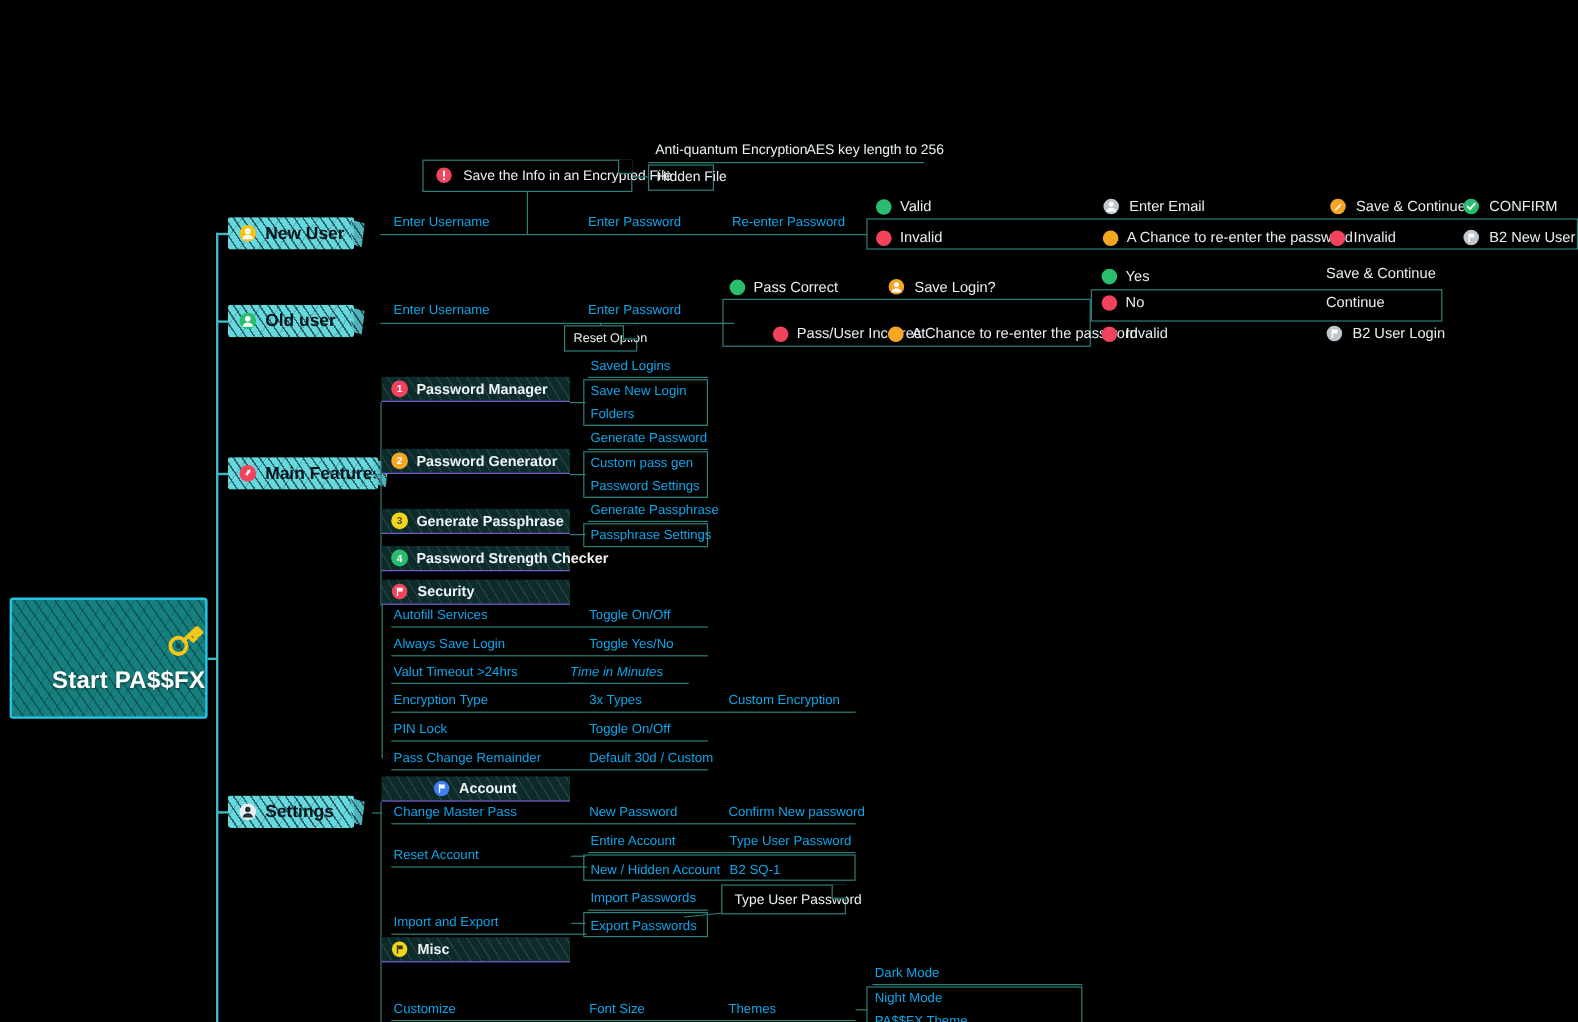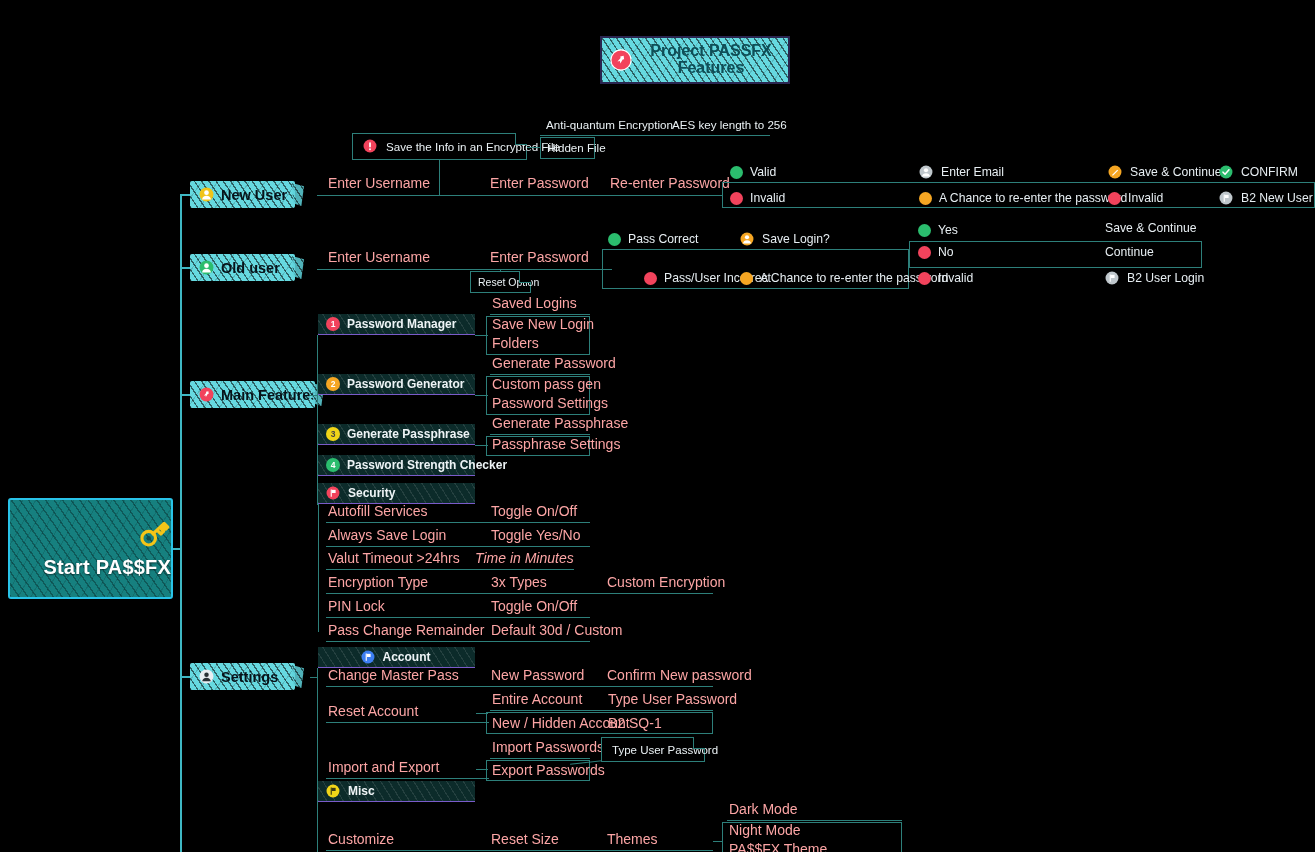--- a/index.html
+++ b/index.html
@@ -68,21 +68,21 @@
     background:
       repeating-linear-gradient(58deg,
         rgba(255,255,255,.10) 0px,rgba(255,255,255,.10) 1.1px,
         rgba(255,255,255,0) 1.1px,rgba(255,255,255,0) 7px),
       #0c2b2a;
     border-bottom:1.5px solid #7a5bc9;
   }
 
   
   .row{
-    font-size:14px;color:#fca5a5;padding:0 0 3px 2px;
+    font-size:11px;color:#0ea5e9;padding:0 0 3px 2px;
     border-bottom:1px solid #2d7f7a;display:flex;align-items:flex-end;
     height:18px;
   }
   .row.noline{border-bottom:none;}
   .row-inline{
     font-size:12.2px;color:#e7eef2;display:flex;align-items:center;gap:7px;
     height:18px;
   }
 
   
@@ -113,36 +113,20 @@
   
   .ln{position:absolute;background:#2d7f7a;}
   .lnh{height:1px;} .lnv{width:1px;}
   .ln.cyan{background:#3fb8c4;}
 </style>
 </head>
 <body>
 
 <div id="canvas">
 
-  <div class="node" style="left:600px;top:36px;width:190px;height:48px;border:2px solid #2a2550;
-              background:repeating-linear-gradient(56deg,rgba(0,0,0,.55) 0,rgba(0,0,0,.55) 1.3px,rgba(255,255,255,0) 1.3px,rgba(255,255,255,0) 6px),
-                         repeating-linear-gradient(-56deg,rgba(0,0,0,.15) 0,rgba(0,0,0,.15) 1px,rgba(255,255,255,0) 1px,rgba(255,255,255,0) 12px),
-                         #66d9e0;
-              display:flex;align-items:center;gap:8px;padding-left:8px;box-sizing:border-box;">
-    <span class="ico" style="width:22px;height:22px;">
-      <svg viewBox="0 0 24 24" width="22" height="22">
-        <circle cx="12" cy="12" r="11" fill="#f2435c" stroke="#fff" stroke-width="1.2"></circle>
-        <path d="M12 6.5 L14.6 9.2 L13.4 10.3 L13.9 15.5 L12 13.6 L10.1 15.5 L10.6 10.3 L9.4 9.2 Z" fill="#fff" transform="rotate(35 12 11.5)"></path>
-      </svg>
-    </span>
-    <div style="display:flex;flex-direction:column;align-items:center;flex:1;margin-left:-6px;">
-      <span style="font-size:16px;font-weight:bold;color:#0e4f58;line-height:1.05;">Project PASSFX</span>
-      <span style="font-size:16px;font-weight:bold;color:#0e4f58;line-height:1.05;">Features</span>
-    </div>
-  </div>
 
   <div class="node root">
     <span class="ico" style="width:34px;height:34px;">
       <svg viewBox="0 0 32 32" width="34" height="34">
         <circle cx="11" cy="19" r="6.4" fill="none" stroke="#f5c518" stroke-width="3"></circle>
         <circle cx="11" cy="19" r="2.1" fill="#0d4f4f"></circle>
         <path d="M15 15 L25.5 5 L29 8.5 L27 10.5 L25 8.5 L23 10.5 L25 12.5 L22.5 15 L20.5 13" fill="none" stroke="#f5c518" stroke-width="3" stroke-linejoin="round" stroke-linecap="round"></path>
       </svg>
     </span>
     <span class="root-label">Start PA$$FX</span>
@@ -446,21 +430,21 @@
       <svg viewBox="0 0 16 16" width="14" height="14">
         <circle cx="8" cy="8" r="7.4" fill="#f0d518"></circle>
         <path d="M6 4 L6 12.2" stroke="#3a3a12" stroke-width="1.3"></path>
         <path d="M6.6 4.4 L11 4.4 L11 8 L6.6 8 Z" fill="#3a3a12"></path>
       </svg>
     </span>
     <span>Misc</span>
   </div>
 
   <div class="node row" style="left:326px;top:833px;width:163px;">Customize</div>
-  <div class="node row" style="left:489px;top:833px;width:116px;">Reset Size</div>
+  <div class="node row" style="left:489px;top:833px;width:116px;">Font Size</div>
   <div class="node row" style="left:605px;top:833px;width:108px;">Themes</div>
 
   <div class="ln lnh" style="left:713px;top:841px;width:10px;"></div>
   <div class="node boxgrp" style="left:722px;top:822px;width:180px;height:40px;"></div>
   <div class="node row" style="left:727px;top:803px;width:175px;">Dark Mode</div>
   <div class="node row noline" style="left:727px;top:823px;width:175px;">Night Mode</div>
   <div class="node row" style="left:727px;top:843px;width:175px;">PA$$FX Theme</div>
 
 </div>
 

